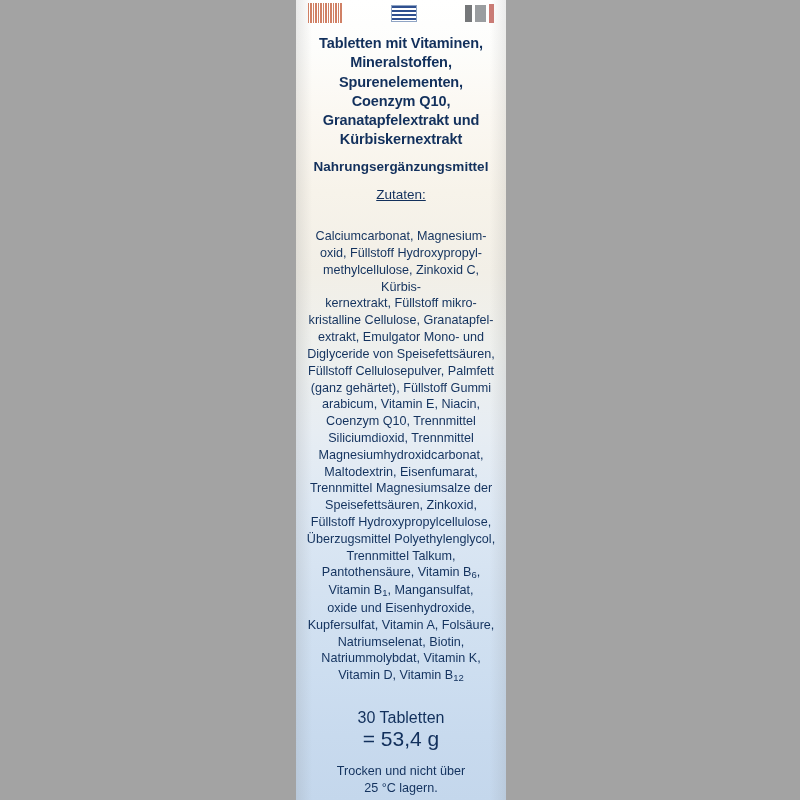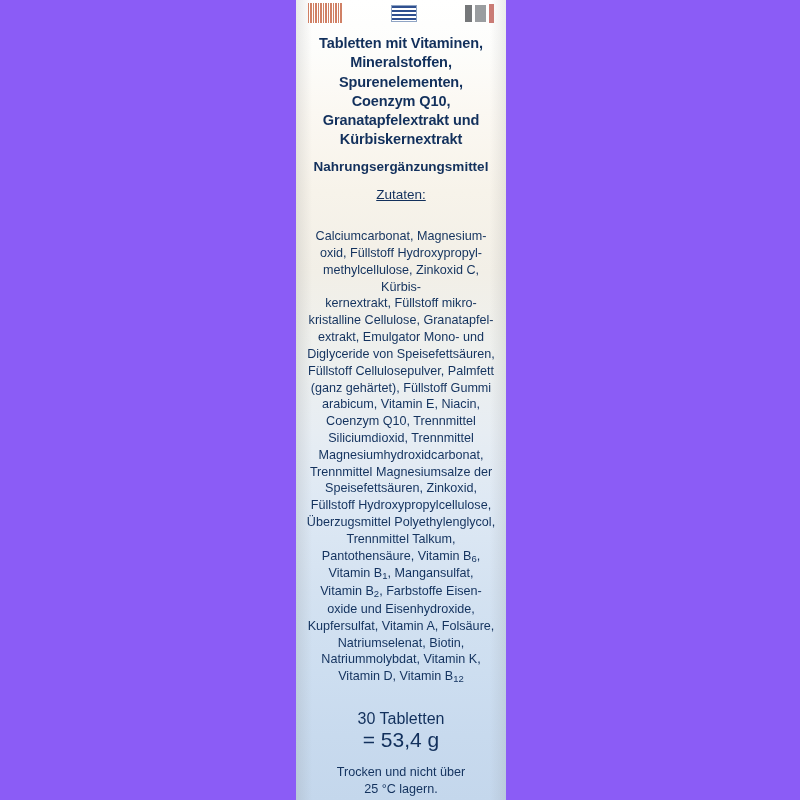--- a/index.html
+++ b/index.html
@@ -8,21 +8,21 @@
     width: 800px;
     height: 800px;
     background: #ffffff;
     font-family: "Liberation Sans", sans-serif;
   }
 
   #stage {
     position: relative;
     width: 800px;
     height: 800px;
-    background: #8b5cf6;
+    background: #a3a3a3;
     overflow: hidden;
   }
 
   
   #box {
     position: absolute;
     left: 296px;
     top: 0px;
     width: 210px;
     height: 800px;
@@ -207,28 +207,28 @@
           <div>kernextrakt, Füllstoff mikro-</div>
           <div>kristalline Cellulose, Granatapfel-</div>
           <div>extrakt, Emulgator Mono- und</div>
           <div>Diglyceride von Speisefettsäuren,</div>
           <div>Füllstoff Cellulosepulver, Palmfett</div>
           <div>(ganz gehärtet), Füllstoff Gummi</div>
           <div>arabicum, Vitamin E, Niacin,</div>
           <div>Coenzym Q10, Trennmittel</div>
           <div>Siliciumdioxid, Trennmittel</div>
           <div>Magnesiumhydroxidcarbonat,</div>
+          <div>Maltodextrin, Eisenfumarat,</div>
           <div>Trennmittel Magnesiumsalze der</div>
           <div>Speisefettsäuren, Zinkoxid,</div>
           <div>Füllstoff Hydroxypropylcellulose,</div>
           <div>Überzugsmittel Polyethylenglycol,</div>
           <div>Trennmittel Talkum,</div>
           <div>Pantothensäure, Vitamin B<span class="sub">6</span>,</div>
           <div>Vitamin B<span class="sub">1</span>, Mangansulfat,</div>
-          <div>Vitamin B<span class="sub">2</span>, Farbstoffe Eisen-</div>
           <div>oxide und Eisenhydroxide,</div>
           <div>Kupfersulfat, Vitamin A, Folsäure,</div>
           <div>Natriumselenat, Biotin,</div>
           <div>Natriummolybdat, Vitamin K,</div>
           <div>Vitamin D, Vitamin B<span class="sub">12</span></div>
         </div>
 
       <div class="count">30 Tabletten</div>
 
       <div class="weight">= 53,4 g</div>

